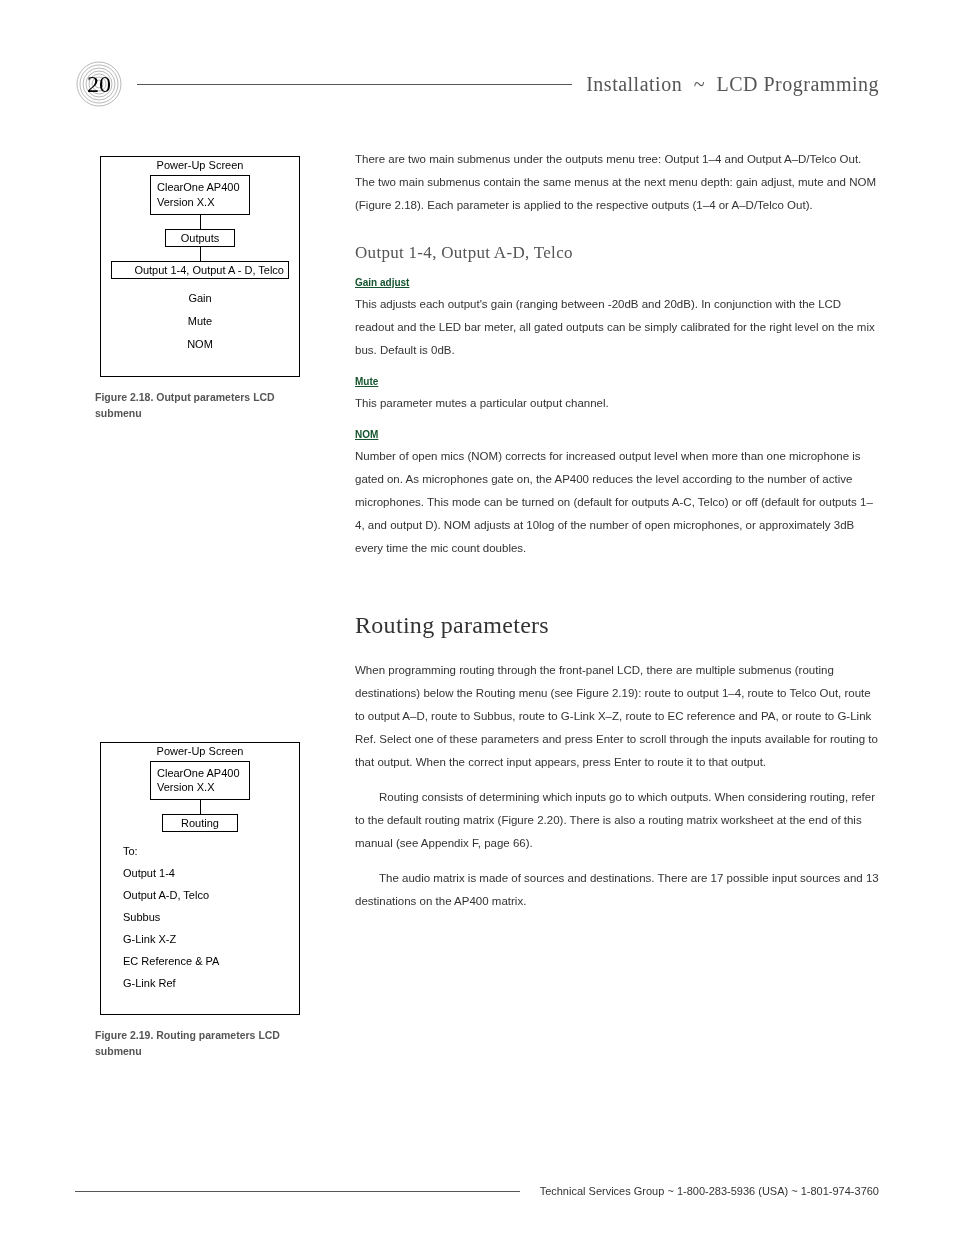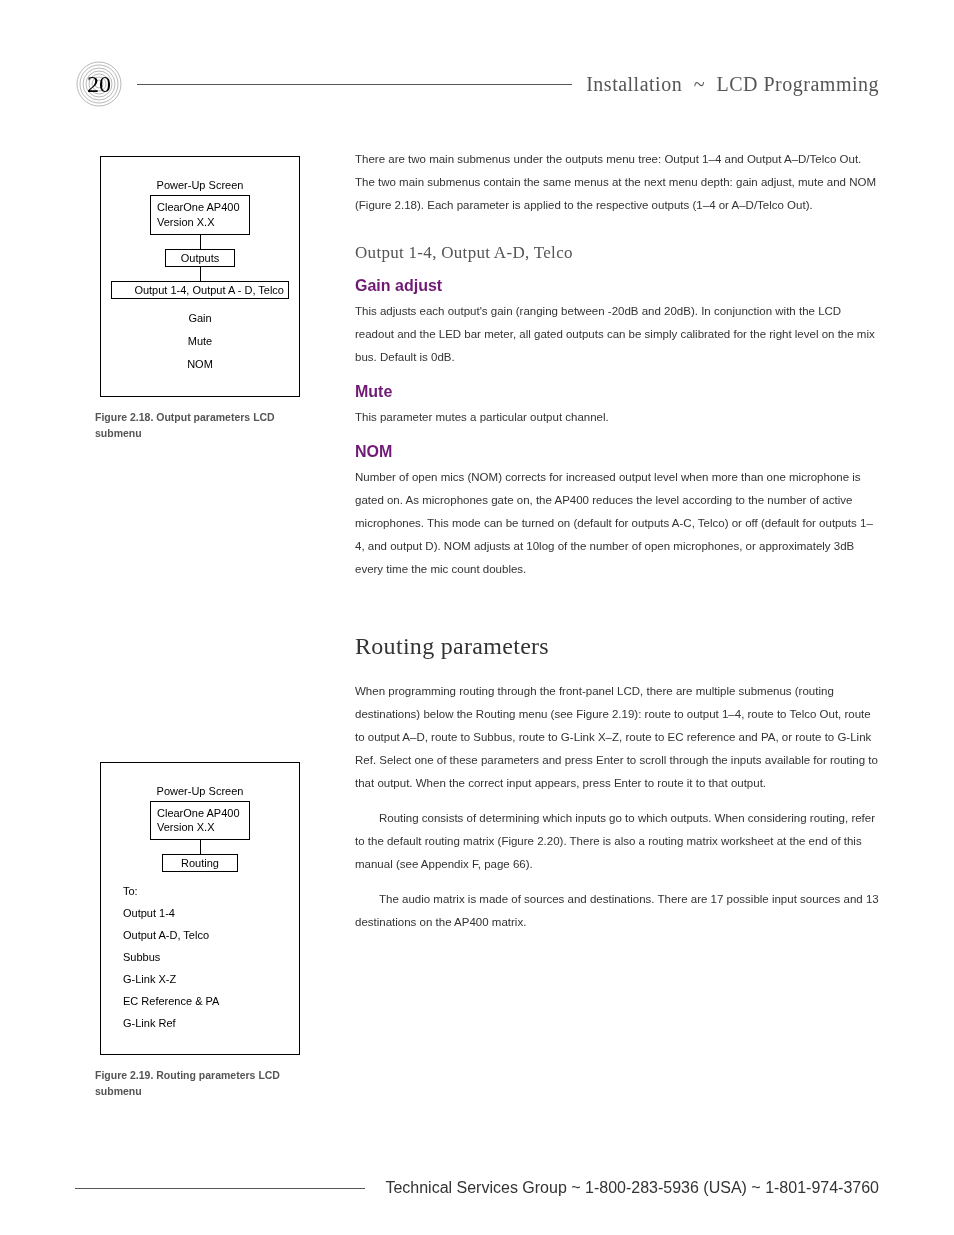--- a/index.html
+++ b/index.html
@@ -53,21 +53,21 @@
     .header-title .sep { margin: 0 6px; }
 
     .content-row { display: flex; }
     .sidebar { width: 250px; flex-shrink: 0; padding-top: 8px; }
     .main { flex: 1; padding-left: 30px; }
 
     .lcd-box {
       border: 1px solid #000;
       width: 200px;
       margin: 0 auto 12px auto;
-      padding: 22px 10px 20px 10px;
+      padding: 2px 10px 20px 10px;
       font-family: Arial, Helvetica, sans-serif;
       font-size: 11px;
       color: #000;
       position: relative;
     }
     .lcd-title { text-align: center; margin-bottom: 4px; }
     .lcd-sub-box {
       border: 1px solid #000;
       width: 100px;
       margin: 0 auto;
@@ -121,24 +121,25 @@
     h2 {
       font-family: Georgia, 'Times New Roman', serif;
       font-weight: 400;
       font-size: 17px;
       color: #555;
       margin: 26px 0 14px 0;
       letter-spacing: 0.3px;
     }
     h3 {
       font-family: Verdana, Geneva, sans-serif;
-      font-size: 16px;
+      font-size: 10px;
       font-weight: 700;
-      color: #701a75;
+      color: #14532d;
       margin: 14px 0 5px 0;
+      text-decoration: underline;
     }
     p {
       font-size: 11.5px;
       line-height: 2.0;
       color: #333;
       margin-bottom: 12px;
     }
     p.indent { text-indent: 24px; }
 
     .section-gap { height: 40px; }
@@ -151,21 +152,21 @@
       display: flex;
       align-items: center;
     }
     .footer-line {
       flex: 1;
       height: 1px;
       background: #555;
       margin-right: 20px;
     }
     .footer-text {
-      font-size: 16px;
+      font-size: 11px;
       color: #333;
     }
     .serif { font-family: Georgia, serif; }
   </style>
 </head>
 <body>
 
 <div class="header-row">
   <div class="page-badge">
     <svg class="fingerprint-bg" viewBox="0 0 48 48">

